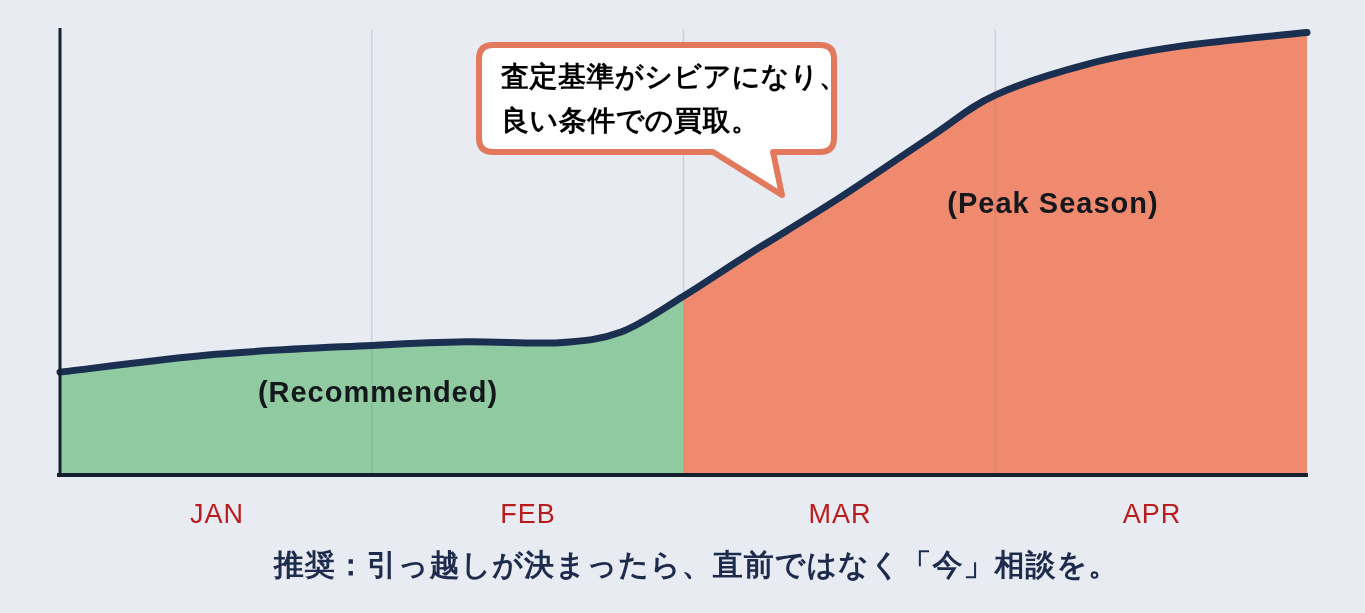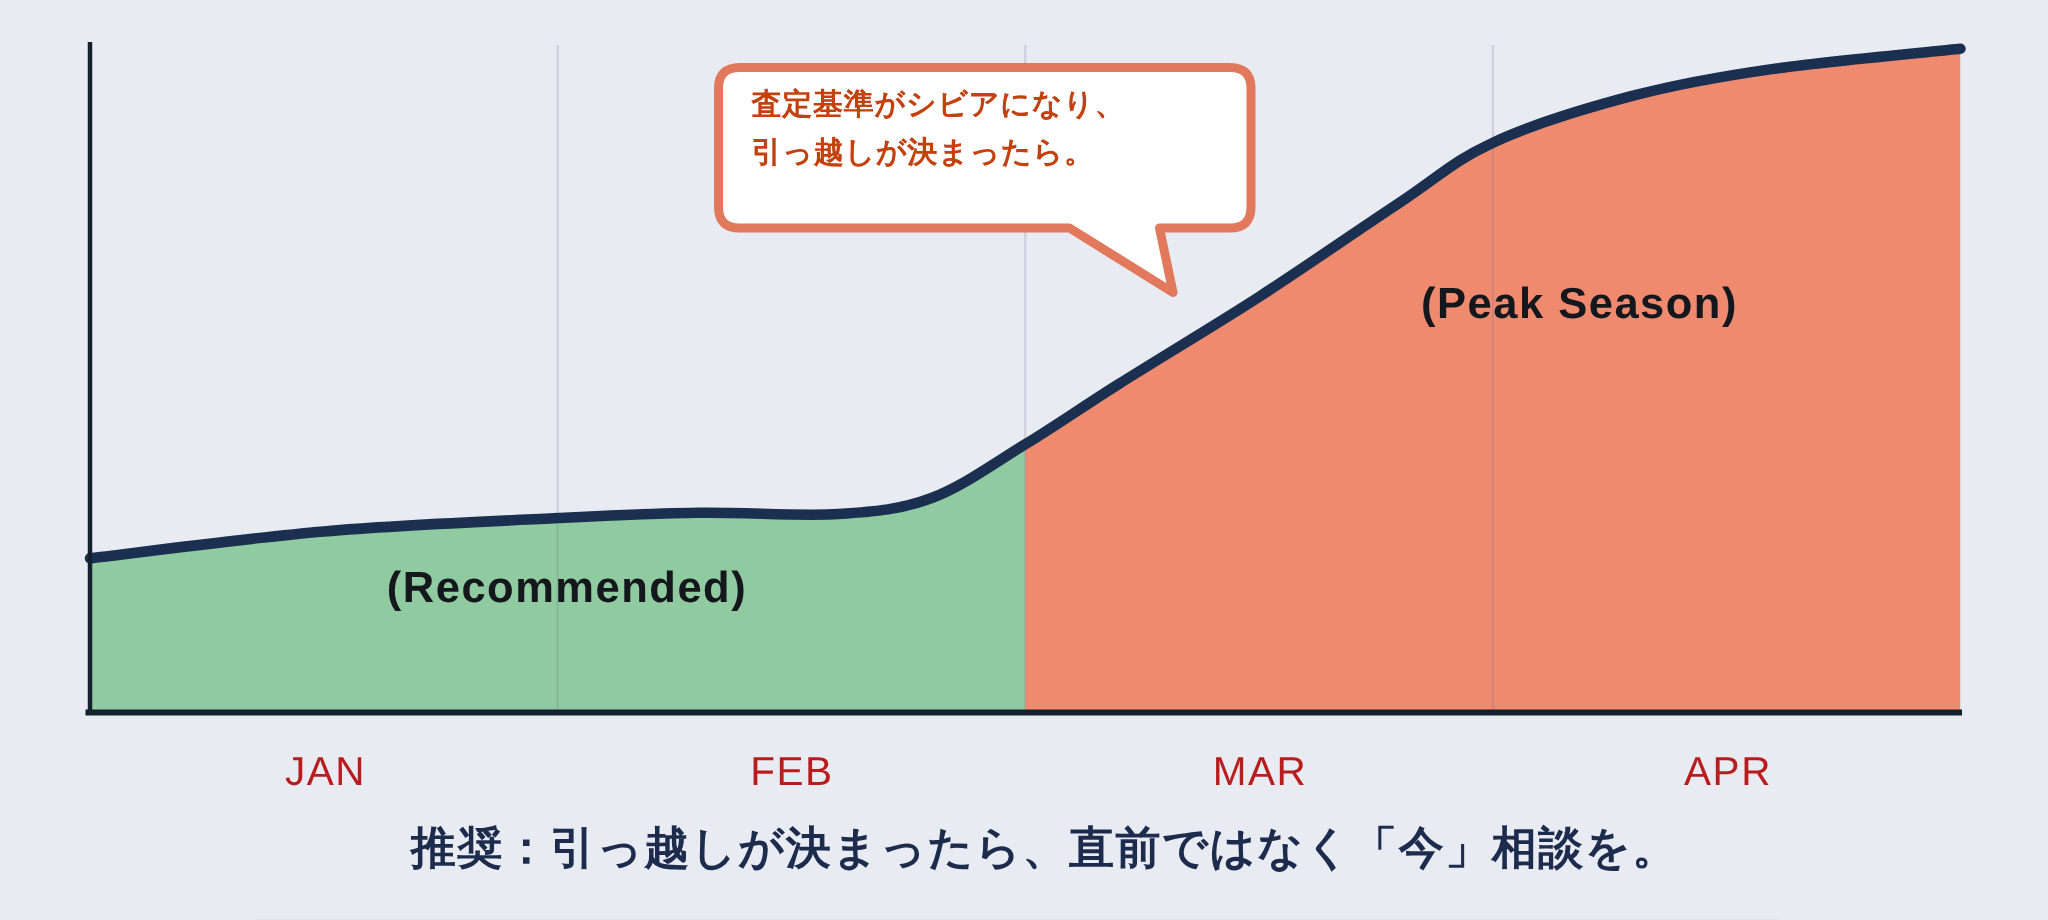--- a/index.html
+++ b/index.html
@@ -10,21 +10,21 @@
   svg.chart{position:absolute;left:0;top:0;}
   .zone-label{
     position:absolute;text-align:center;font-weight:bold;color:#14171c;
     line-height:1.3;letter-spacing:1px;
   }
   #label-early{left:222px;top:374px;width:312px;font-size:29px;}
   #label-peak{left:898px;top:185px;width:310px;font-size:29px;}
   .callout{position:absolute;}
   .callout svg{position:absolute;left:0;top:0;overflow:visible;}
   .callout .txt{
-    position:absolute;font-weight:bold;color:#c2410c;font-size:20px;
+    position:absolute;font-weight:bold;color:#000000;font-size:28px;
     line-height:1.58;white-space:nowrap;letter-spacing:0.5px;
   }
   #callout-peak{left:474px;top:40px;width:370px;height:165px;}
   #callout-peak .txt{left:27px;top:15px;}
   #callout-early{left:657px;top:343px;width:588px;height:122px;}
   #callout-early .txt{left:84px;top:11px;}
   .month{
     position:absolute;top:499px;font-size:27px;color:#b91c1c;
     transform:translateX(-50%);letter-spacing:1px;
   }
@@ -67,21 +67,21 @@
   <div class="zone-label" id="label-peak">
     <div>(Peak Season)</div>
   </div>
 
   <div class="callout" id="callout-peak">
     <svg width="370" height="165" viewBox="0 0 370 165">
       <path d="M19,5 H346 Q360,5 360,19 V98 Q360,112 346,112 H299 L308,155 L239,112 H19 Q5,112 5,98 V19 Q5,5 19,5 Z" stroke-width="6" stroke-linejoin="round" fill="#ffffff" stroke="#e2795c"></path>
     </svg>
     <div class="txt">
       <div>査定基準がシビアになり、</div>
-      <div>引っ越しが決まったら。</div>
+      <div>良い条件での買取。</div>
     </div>
   </div>
 
 
   <div class="month" id="m0">JAN</div>
   <div class="month" id="m1">FEB</div>
   <div class="month" id="m2">MAR</div>
   <div class="month" id="m3">APR</div>
 
   <div class="caption" id="caption" style="color: rgb(29, 43, 77);">推奨：引っ越しが決まったら、直前ではなく「今」相談を。</div>

